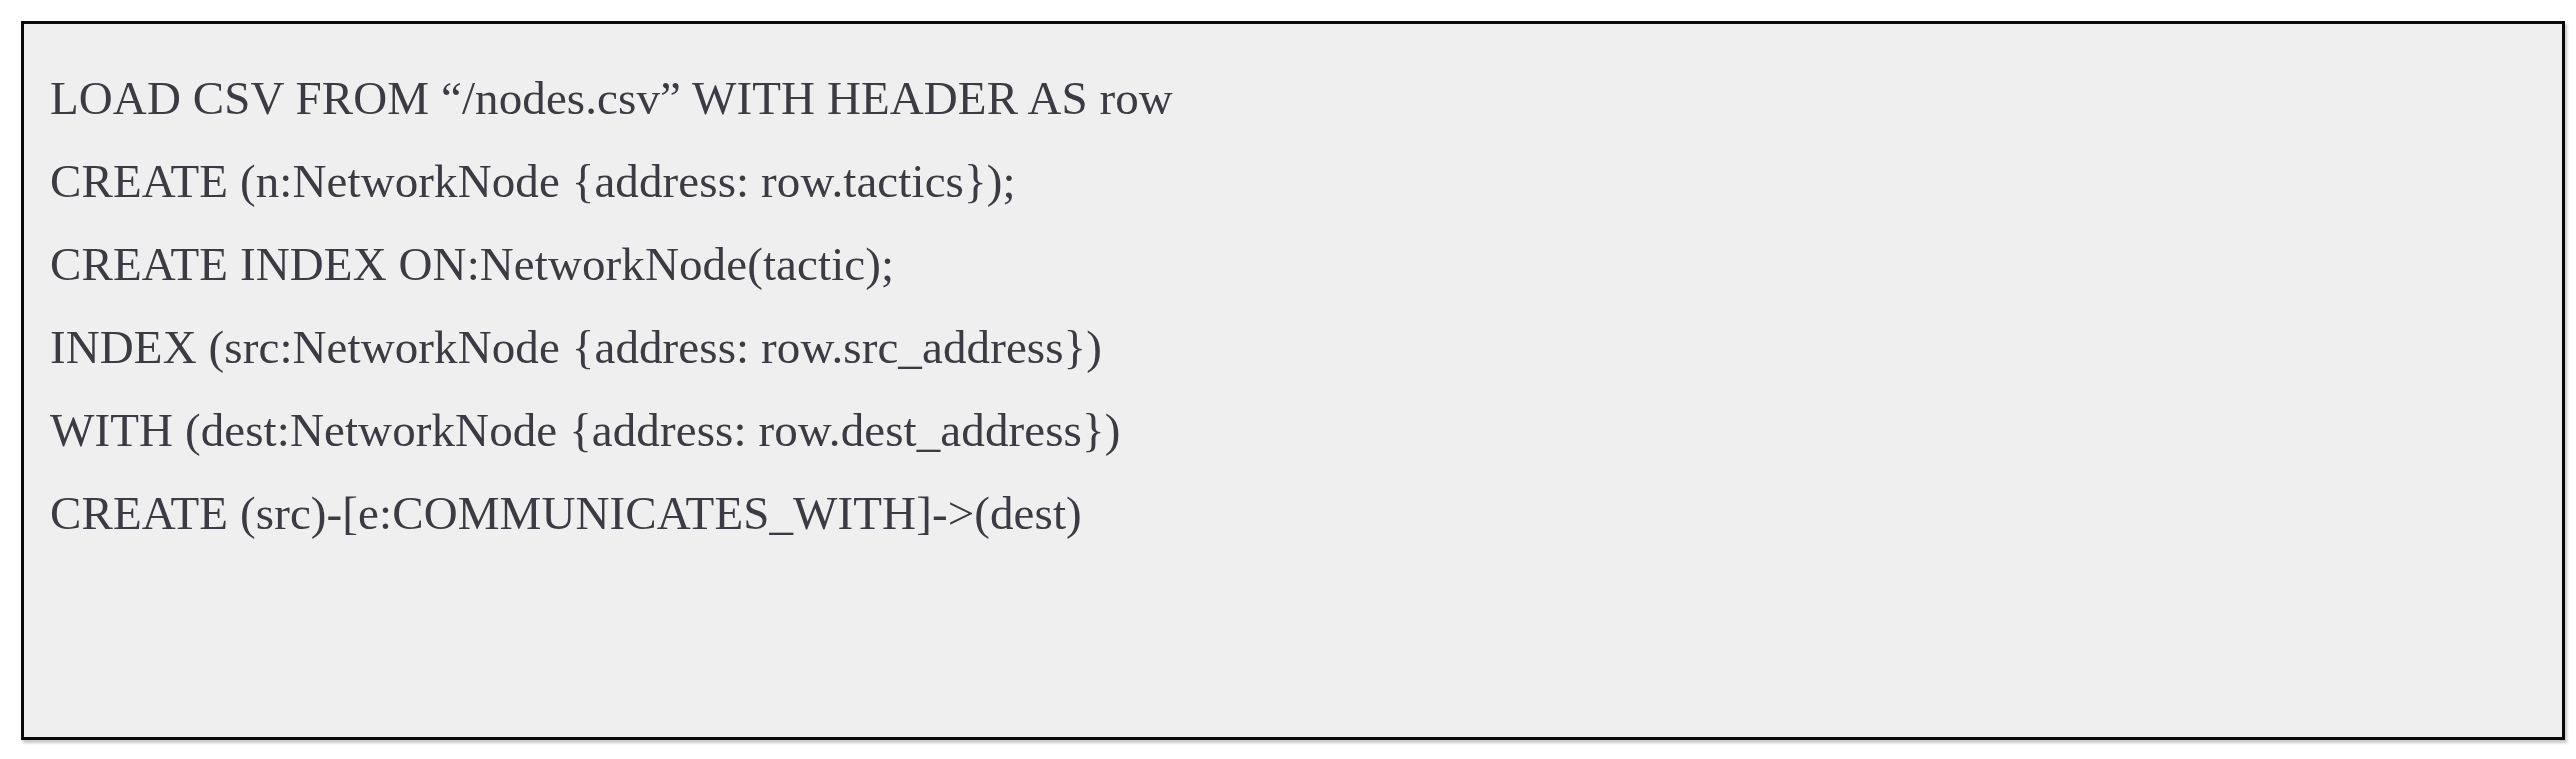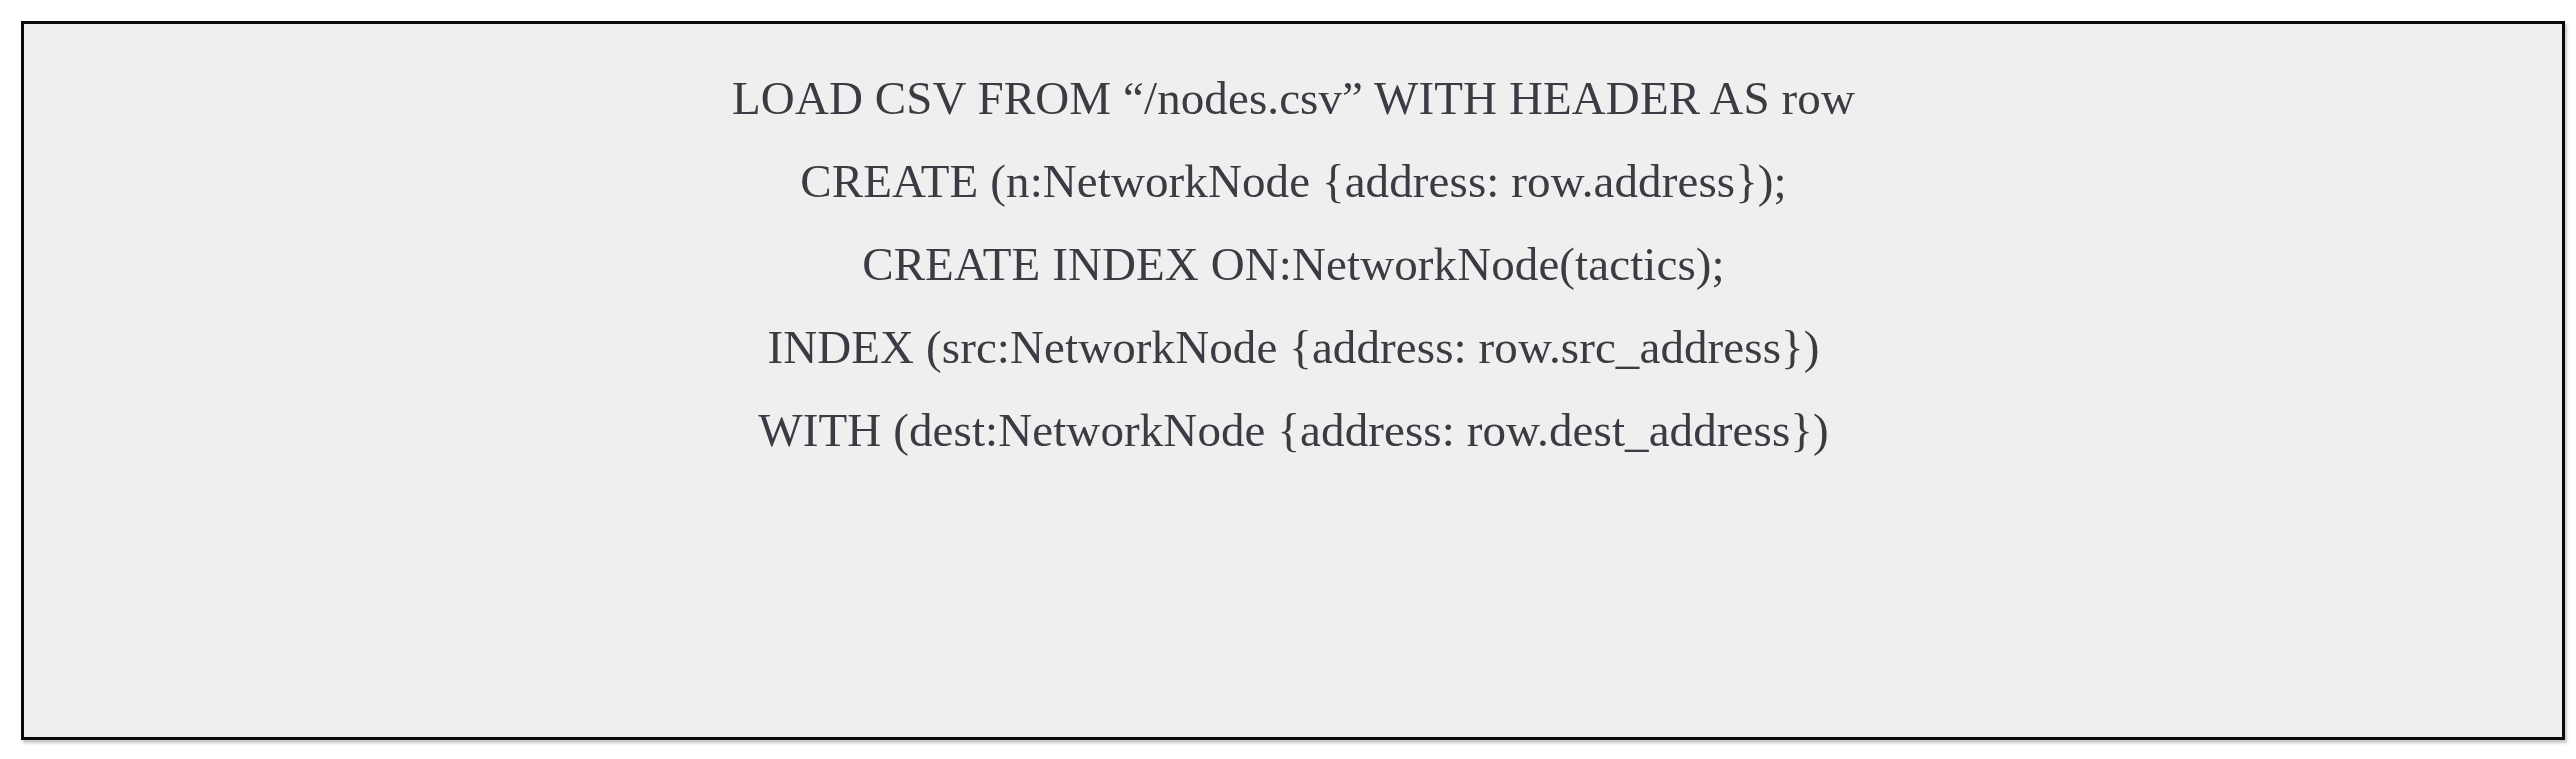--- a/index.html
+++ b/index.html
@@ -37,21 +37,20 @@
   }
 
   .code-inner {
     position: absolute;
     left: 0;
     top: 0;
     width: 100%;
     height: 100%;
     padding: 33px 25px 19px 26px;
     box-sizing: border-box;
-    text-align: center;
   }
 
   .code-line {
     display: block;
     font-family: "Liberation Serif", "DejaVu Serif", serif;
     font-size: 47px;
     line-height: 83px;
     color: #3b3b43;
     white-space: pre;
     letter-spacing: 0.1px;
@@ -61,28 +60,29 @@
 </head>
 <body>
 
 <div id="canvas">
 
   <div class="code-box">
     <div class="code-inner">
 
       <span class="code-line">LOAD CSV FROM “/nodes.csv” WITH HEADER AS row</span>
 
-      <span class="code-line">CREATE (n:NetworkNode {address: row.address});</span>
+      <span class="code-line">CREATE (n:NetworkNode {address: row.tactics});</span>
 
-      <span class="code-line">CREATE INDEX ON:NetworkNode(tactics);</span>
+      <span class="code-line">CREATE INDEX ON:NetworkNode(tactic);</span>
 
 
       <span class="code-line">INDEX (src:NetworkNode {address: row.src_address})</span>
 
       <span class="code-line">WITH (dest:NetworkNode {address: row.dest_address})</span>
 
+      <span class="code-line">CREATE (src)-[e:COMMUNICATES_WITH]-&gt;(dest)</span>
 
 
     </div>
   </div>
 
 </div>
 
 
 </body></html>

